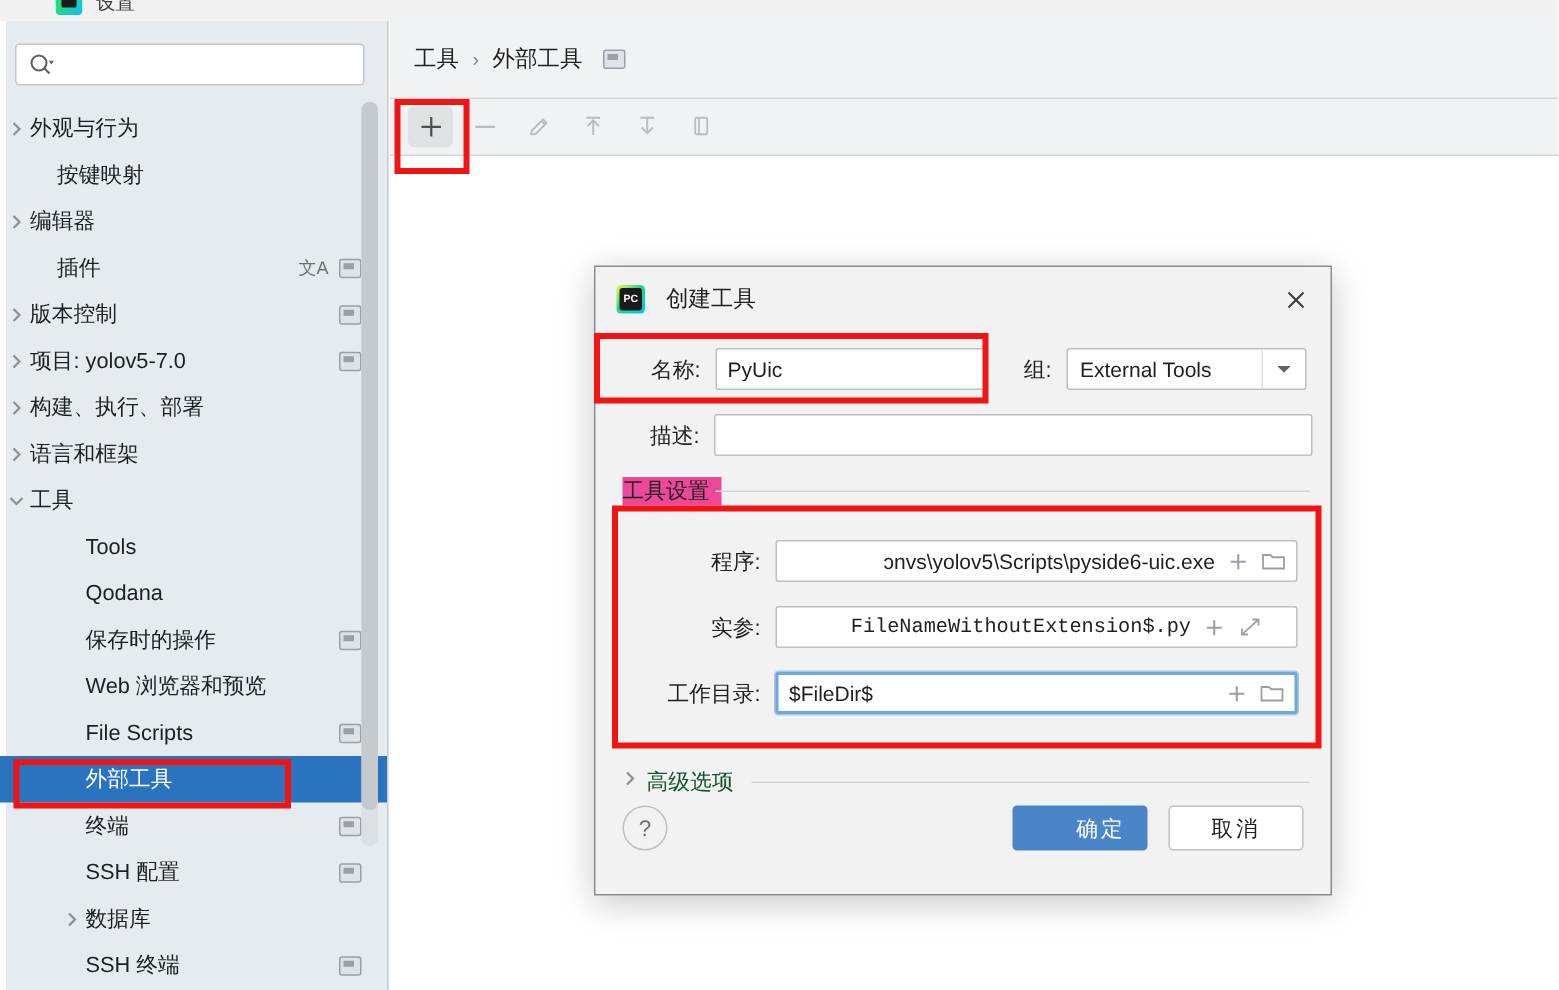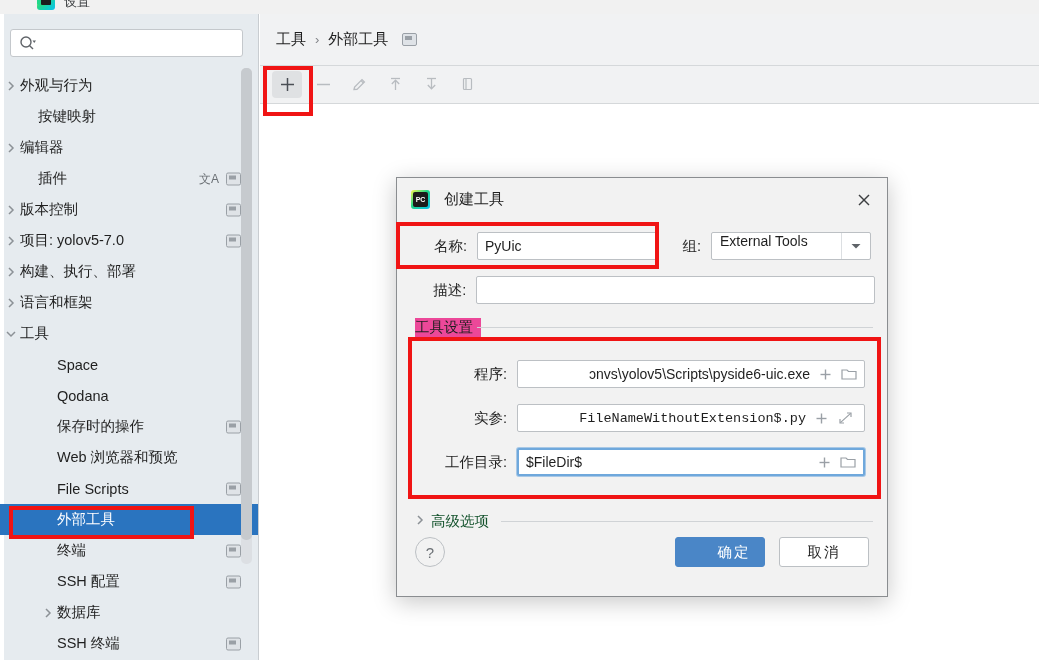--- a/index.html
+++ b/index.html
@@ -235,21 +235,21 @@
     border: 2px solid #6fa8dc;
     box-shadow: 0 0 0 1px #a8c8e6;
   }
 
   .combo {
     box-sizing:border-box;
     height: 28px;
     background:#ffffff;
     border:1px solid #bcc0c4;
     border-radius:2px;
-    display:flex; 
+    display:flex; align-items:center;
     position: relative;
   }
   .combo-val {
     font-size: 14px; color:#1f1f1f; padding-left: 8px; flex:1 1 auto;
     white-space:nowrap; overflow:hidden;
   }
   .combo-arrow {
     width: 28px; height: 100%;
     border-left: 1px solid #dcdfe2;
     display:flex; align-items:center; justify-content:center;
@@ -401,21 +401,21 @@
         </div>
         <div class="tree-row">
           <span class="chev" style="left: 4px;">
             <svg width="12" height="12" viewBox="0 0 12 12">
               <path d="M2 4 L6 8 L10 4" fill="none" stroke="#8c9196" stroke-width="1.5"></path>
             </svg>
           </span>
           <span class="tree-label" style="left: 20px;">工具</span>
         </div>
         <div class="tree-row">
-          <span class="tree-label" style="left: 57px;">Space</span>
+          <span class="tree-label" style="left: 57px;">Tools</span>
         </div>
         <div class="tree-row">
           <span class="tree-label" style="left: 57px;">Qodana</span>
         </div>
         <div class="tree-row">
           <span class="tree-label" style="left: 57px;">保存时的操作</span>
           <span class="row-badges">
             <span class="badge-mon"></span>
           </span>
         </div>
@@ -566,21 +566,21 @@
         <span style="width:26px; display:flex; align-items:center; justify-content:center;">
           <svg width="16" height="14" viewBox="0 0 16 14">
               <path d="M1 3 L1 12 L15 12 L15 4.5 L7.5 4.5 L6 3 Z" fill="none" stroke="#9aa0a6" stroke-width="1.2"></path>
             </svg>
         </span>
       </div>
     </div>
 
     <div class="frow" style="left:38px; top:226px; width:440px;">
       <span class="flabel" style="width:72px;">实参:</span>
-      <div class="finput mono" style="width:348px; margin-left:10px; display:flex; align-items:center; padding-right:6px;">
+      <div class="finput mono" style="width:348px; margin-left:10px; display:flex; align-items:center; padding-right:18px;">
         <span style="flex:1 1 auto; overflow:hidden; white-space:nowrap; text-align:right; padding-right:4px;">FileNameWithoutExtension$.py</span>
         <span style="width:22px; display:flex; align-items:center; justify-content:center;">
           <svg width="13" height="13" viewBox="0 0 13 13">
               <line x1="6.5" y1="1.5" x2="6.5" y2="11.5" stroke="#9aa0a6" stroke-width="1.4"></line>
               <line x1="1.5" y1="6.5" x2="11.5" y2="6.5" stroke="#9aa0a6" stroke-width="1.4"></line>
             </svg>
         </span>
         <span style="width:26px; display:flex; align-items:center; justify-content:center;">
           <svg width="15" height="14" viewBox="0 0 15 14">
               <path d="M9 2 L13 2 L13 6" fill="none" stroke="#9aa0a6" stroke-width="1.2"></path>

